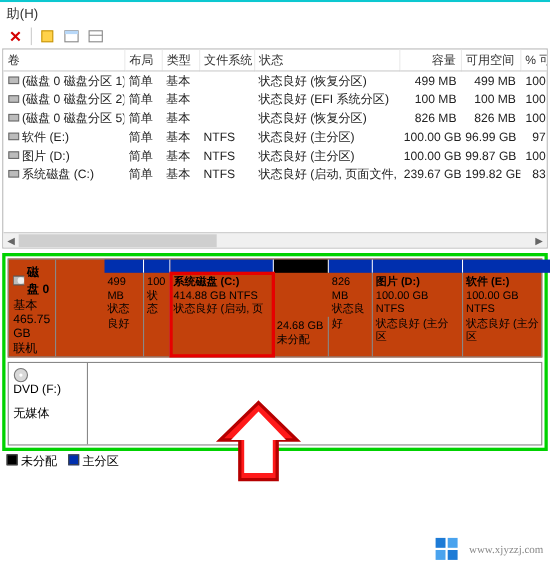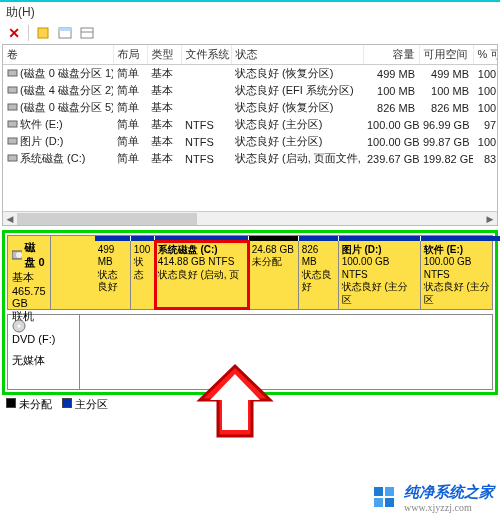--- a/index.html
+++ b/index.html
@@ -11,21 +11,21 @@
     .table-wrap { border: 1px solid #bbb; height: 182px; overflow: hidden; display: flex; flex-direction: column; margin: 0 2px; }
     table { width: 100%; border-collapse: collapse; table-layout: fixed; font-size: 11px; }
     thead th { background: #fff; border-bottom: 1px solid #ccc; border-right: 1px solid #eaeaea; text-align: left; padding: 2px 4px; font-weight: normal; color: #333; white-space: nowrap; overflow: hidden; }
     tbody td { padding: 1px 4px; white-space: nowrap; overflow: hidden; color: #222; }
     .tbody-area { flex: 1; overflow: hidden; }
     .scrollbar-bottom { height: 14px; background: #f0f0f0; border-top: 1px solid #ccc; display: flex; align-items: center; }
     .sb-track { flex: 1; height: 12px; background: #f0f0f0; margin: 0 14px; position: relative; }
     .sb-thumb { position: absolute; left: 0; top: 0; height: 12px; width: 180px; background: #cfcfcf; }
     .sb-arrow { width: 14px; height: 14px; display: flex; align-items: center; justify-content: center; color: #666; font-size: 9px; position: absolute; }
     .green-area { border: 3px solid #00d200; margin: 4px 2px 0 2px; padding: 2px; }
-    .disk-row { display: flex; border: 1px solid #888; margin-bottom: 4px; height: 75px; background: #fde047; gap: 44px; }
+    .disk-row { display: flex; border: 1px solid #888; margin-bottom: 4px; height: 90px; background: #c2410c; gap: 44px; }
     .disk-label { width: 72px; border-right: 1px solid #888; padding: 4px; font-size: 11px; display: flex; flex-direction: column; }
     .disk-label .icon-row { display: flex; align-items: center; gap: 3px; }
     .disk-strip { flex: 1; display: flex; flex-direction: column; }
     .topbar { height: 12px; display: flex; }
     .topbar .seg { background: #002fae; border-right: 1px solid #fff; }
     .topbar .seg.dark { background: #000; }
     .partitions { flex: 1; display: flex; }
     .part { border-right: 1px solid #888; padding: 3px 3px; font-size: 10px; overflow: hidden; line-height: 1.25; }
     .part.red { outline: 3px solid #e60000; outline-offset: -2px; }
     .cdrom-row { display: flex; border: 1px solid #888; height: 76px; background: #fff; }
@@ -115,21 +115,21 @@
               <td>基本</td>
               <td></td>
               <td>状态良好 (恢复分区)</td>
               <td style="text-align: right;">499 MB</td>
               <td style="text-align: right;">499 MB</td>
               <td style="text-align: right;">100 %</td>
             </tr>
             <tr>
               <td><span><svg width="11" height="11" style="vertical-align:-1px;margin-right:2px">
                     <rect x="1" y="3" width="9" height="6" fill="#bcbcbc" stroke="#666"></rect>
-                  </svg></span><span>(磁盘 4 磁盘分区 2)</span></td>
+                  </svg></span><span>(磁盘 0 磁盘分区 2)</span></td>
               <td>简单</td>
               <td>基本</td>
               <td></td>
               <td>状态良好 (EFI 系统分区)</td>
               <td style="text-align: right;">100 MB</td>
               <td style="text-align: right;">100 MB</td>
               <td style="text-align: right;">100 %</td>
             </tr>
             <tr>
               <td><span><svg width="11" height="11" style="vertical-align:-1px;margin-right:2px">
@@ -225,21 +225,21 @@
             <div class="part" style="width: 24px;">
               <div style="font-weight: bold;"></div>
               <div>100</div>
               <div>状态</div>
             </div>
             <div class="part red" style="width: 94px;">
               <div style="font-weight: bold;">系统磁盘 (C:)</div>
               <div>414.88 GB NTFS</div>
               <div>状态良好 (启动, 页</div>
             </div>
-            <div class="part" style="width: 50px;">
+            <div class="part" style="width: 50px; margin-top: 40px;">
               <div style="font-weight: bold;"></div>
               <div>24.68 GB</div>
               <div>未分配</div>
             </div>
             <div class="part" style="width: 40px;">
               <div style="font-weight: bold;"></div>
               <div>826 MB</div>
               <div>状态良好</div>
             </div>
             <div class="part" style="width: 82px;">
@@ -286,16 +286,15 @@
 </svg>
 
 <div class="watermark">
   <svg class="wm-logo" viewBox="0 0 26 26">
     <rect x="2" y="2" width="9" height="9" fill="#1d7bd6"></rect>
       <rect x="13" y="2" width="9" height="9" fill="#4aa3ee"></rect>
     <rect x="2" y="13" width="9" height="9" fill="#4aa3ee"></rect>
       <rect x="13" y="13" width="9" height="9" fill="#1d7bd6"></rect>
   </svg>
   <div>
-    <div>纯净系统之家</div>
     <div class="sub">www.xjyzzj.com</div>
   </div>
 </div>
 
 </body></html>

